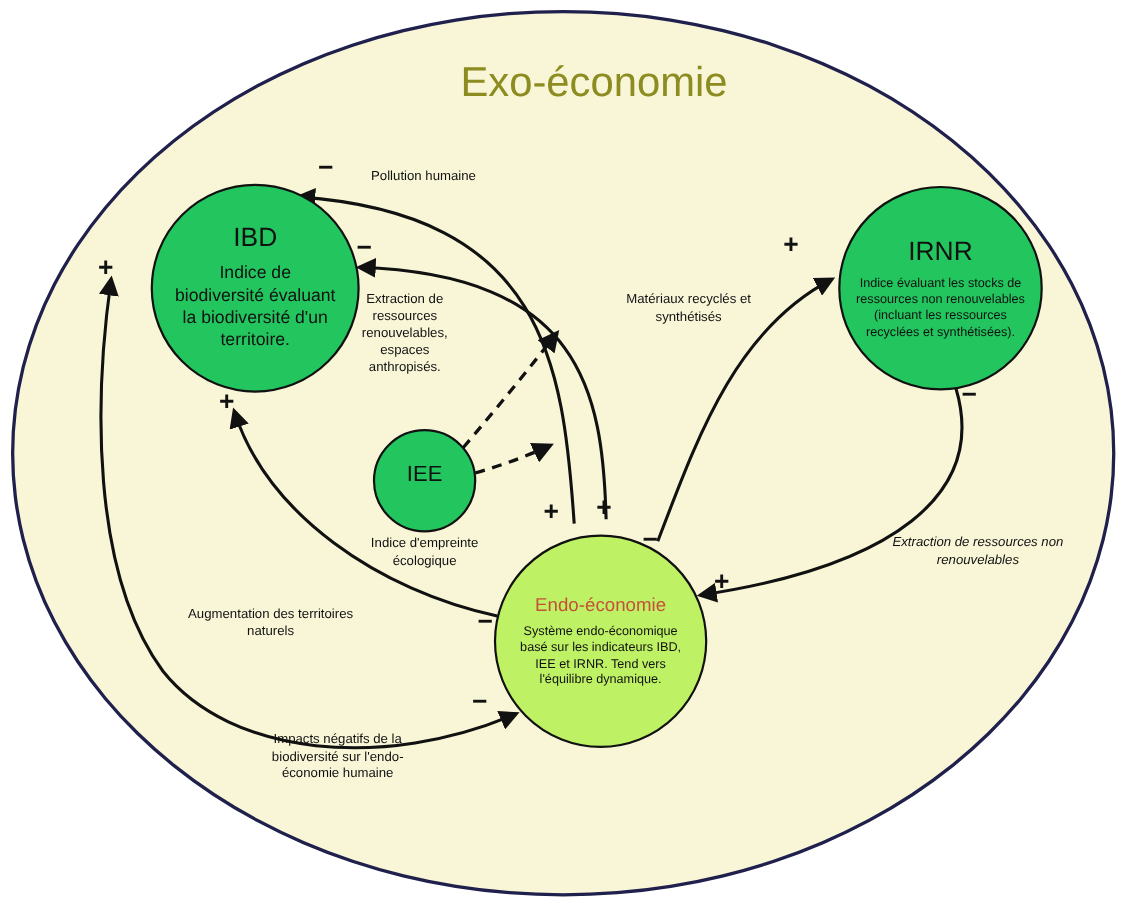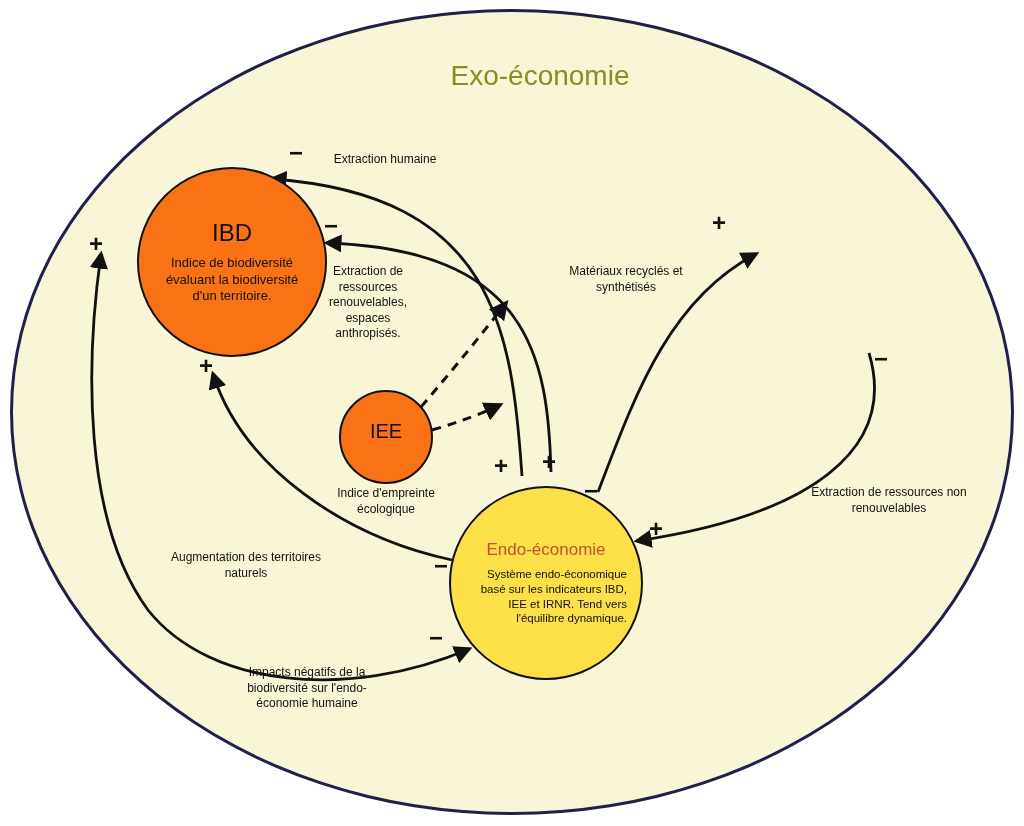--- a/index.html
+++ b/index.html
@@ -18,29 +18,29 @@
   }
   .layer{position:absolute;left:0;top:0;}
   .arc{fill:none;stroke:#111;stroke-width:2.8px;}
   .dashed{fill:none;stroke:#111;stroke-width:3px;stroke-dasharray:9 7;}
   .node{
     position:absolute;border-radius:50%;
     border:2px solid #111;box-sizing:border-box;
     display:flex;flex-direction:column;align-items:center;justify-content:center;
     text-align:center;
   }
-  .green{background:#f97316;}
-  .pink{background:#fde047;}
+  .green{background:#22c55e;}
+  .pink{background:#bef264;}
   .node-title{font-size:24px;color:#111;margin-bottom:8px;}
   .node-title.small{font-size:20px;margin-bottom:12px;}
   .endo-title{font-size:17px;color:#c4503a;margin-bottom:7px;}
-  .node-desc{font-size:13px;line-height:1.28;color:#111;}
+  .node-desc{font-size:16px;line-height:1.28;color:#111;}
   .exo-title{
     position:absolute;left:540px;top:76px;transform:translate(-50%,-50%);
-    font-size:28px;color:#8c8c21;white-space:nowrap;
+    font-size:38px;color:#8c8c21;white-space:nowrap;
   }
   .flabel{
     position:absolute;transform:translate(-50%,-50%);
     font-size:12px;line-height:1.3;text-align:center;color:#111;
   }
   .sign{
     position:absolute;transform:translate(-50%,-50%);
     font-size:24px;font-weight:bold;color:#111;line-height:1;
   }
 </style>
@@ -75,38 +75,42 @@
     <path class="dashed" d="M 432 430 Q 470 419 500 405" marker-end="url(#ah)"></path>
   </svg>
 
   <div class="exo-title">Exo-économie</div>
 
   <div class="node green" style="left:137px;top:167px;width:190px;height:190px;">
     <div class="node-title">IBD</div>
     <div class="node-desc" style="width:150px;">Indice de biodiversité évaluant la biodiversité d'un territoire.</div>
   </div>
 
+  <div class="node green" style="left:762px;top:169px;width:186px;height:186px;">
+    <div class="node-title">IRNR</div>
+    <div class="node-desc" style="width:168px;font-size:11.5px;">Indice évaluant les stocks de ressources non renouvelables (incluant les ressources recyclées et synthétisées).</div>
+  </div>
 
   <div class="node green" style="left:339px;top:390px;width:94px;height:94px;">
     <div class="node-title small">IEE</div>
   </div>
   <div class="flabel" style="left:386px;top:502px;width:130px;">Indice d'empreinte écologique</div>
 
   <div class="node pink" style="left:449px;top:486px;width:194px;height:194px;">
     <div class="endo-title">Endo-économie</div>
-    <div class="node-desc" style="width:162px;font-size:11.5px;text-align:right;">Système endo-économique basé sur les indicateurs IBD, IEE et IRNR. Tend vers l'équilibre dynamique.</div>
+    <div class="node-desc" style="width:162px;font-size:11.5px;">Système endo-économique basé sur les indicateurs IBD, IEE et IRNR. Tend vers l'équilibre dynamique.</div>
   </div>
 
-  <div class="flabel" style="left:385px;top:160px;width:150px;">Extraction humaine</div>
+  <div class="flabel" style="left:385px;top:160px;width:150px;">Pollution humaine</div>
 
   <div class="flabel" style="left:368px;top:303px;width:102px;">Extraction de ressources renouvelables, espaces anthropisés.</div>
 
   <div class="flabel" style="left:626px;top:280px;width:132px;">Matériaux recyclés et synthétisés</div>
 
-  <div class="flabel" style="left:889px;top:501px;width:168px;">Extraction de ressources non renouvelables</div>
+  <div class="flabel" style="left:889px;top:501px;width:168px;font-style:italic;">Extraction de ressources non renouvelables</div>
 
   <div class="flabel" style="left:246px;top:566px;width:152px;">Augmentation des territoires naturels</div>
 
   <div class="flabel" style="left:307px;top:688px;width:152px;">Impacts négatifs de la biodiversité sur l'endo-économie humaine</div>
 
   <div class="sign" style="left:296px;top:153px;">−</div>
   <div class="sign" style="left:331px;top:226px;">−</div>
   <div class="sign" style="left:96px;top:244px;">+</div>
   <div class="sign" style="left:206px;top:366px;">+</div>
   <div class="sign" style="left:719px;top:223px;">+</div>

